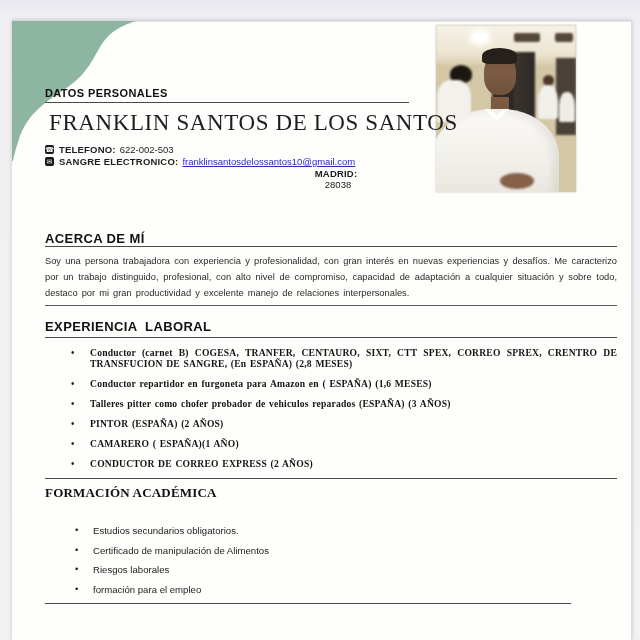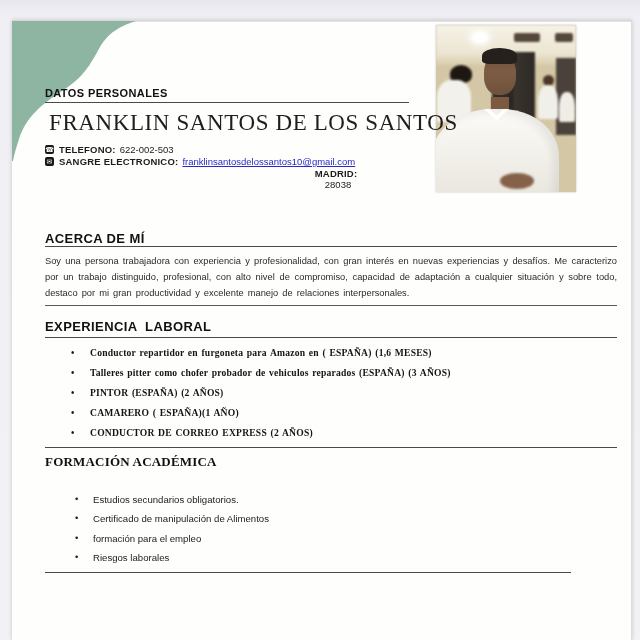--- a/index.html
+++ b/index.html
@@ -155,36 +155,37 @@
       <div class="h-sans sm">ACERCA DE MÍ</div>
       <div class="rule full"></div>
       <p class="para">Soy una persona trabajadora con experiencia y profesionalidad, con gran interés en nuevas experiencias y desafíos. Me caracterizo por un trabajo distinguido, profesional, con alto nivel de compromiso, capacidad de adaptación a cualquier situación y sobre todo, destaco por mi gran productividad y excelente manejo de relaciones interpersonales.</p>
       <div class="rule full after-para"></div>
     </section>
 
     <section class="sec-exp">
       <div class="h-sans sm">EXPERIENCIA  LABORAL</div>
       <div class="rule full"></div>
       <ul class="exp">
+        <li>Conductor (carnet B) COGESA, TRANFER, CENTAURO, SIXT, CTT SPEX, CORREO SPREX, CRENTRO DE TRANSFUCION DE SANGRE, (En ESPAÑA) (2,8 MESES)</li>
         <li>Conductor repartidor en furgoneta para Amazon en ( ESPAÑA) (1,6 MESES)</li>
         <li>Talleres pitter como chofer probador de vehiculos reparados (ESPAÑA) (3 AÑOS)</li>
         <li>PINTOR (ESPAÑA) (2 AÑOS)</li>
         <li>CAMARERO ( ESPAÑA)(1 AÑO)</li>
         <li>CONDUCTOR DE CORREO EXPRESS (2 AÑOS)</li>
       </ul>
     </section>
 
     <section class="sec-edu">
       <div class="rule full"></div>
       <div class="h-serif">FORMACIÓN ACADÉMICA</div>
       <ul class="edu">
         <li>Estudios secundarios obligatorios.</li>
         <li>Certificado de manipulación de Alimentos</li>
+        <li>Riesgos laborales</li>
         <li>formación para el empleo</li>
-        <li>Riesgos laborales</li>
       </ul>
     </section>
 
     <section class="sec-skills">
       <div class="rule"></div>
     </section>
 
   </div>
 </div>
 

